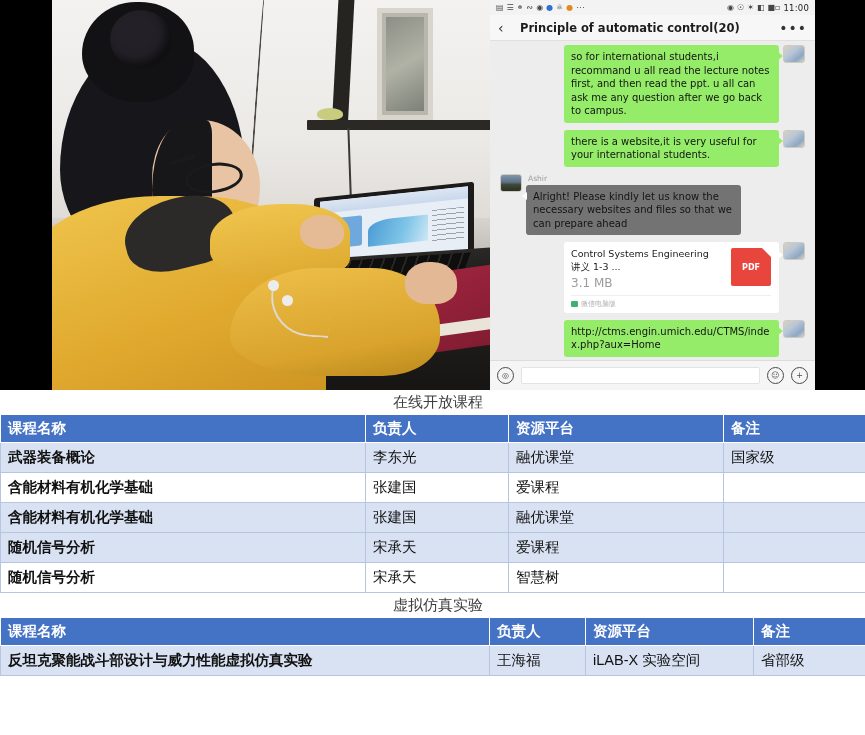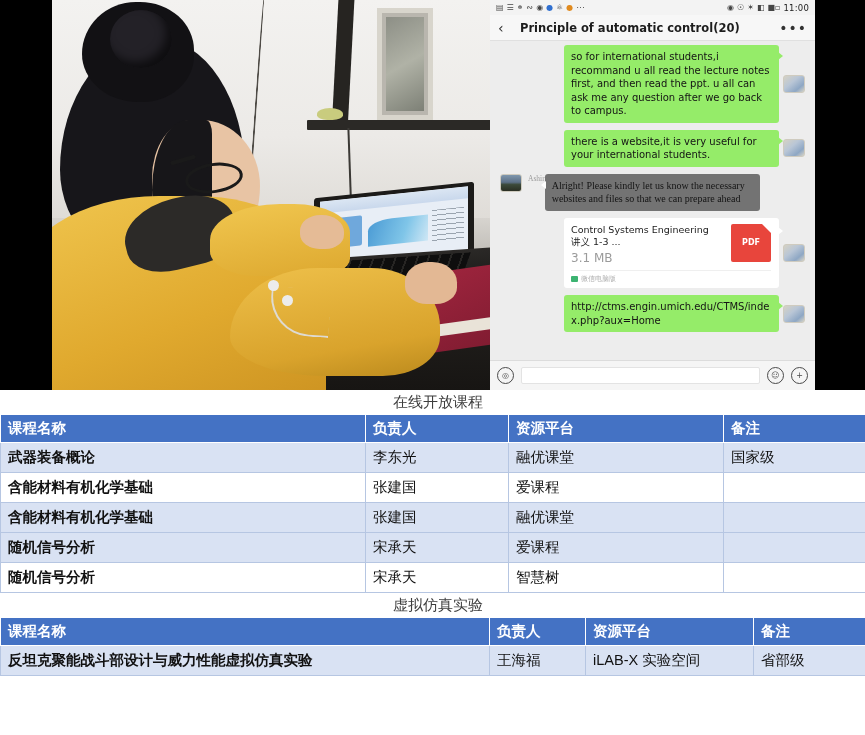--- a/index.html
+++ b/index.html
@@ -220,21 +220,21 @@
   }
   .nav-more { font-size: 14px; color: #333; letter-spacing: 1px; }
 
   .chat {
     position: relative;
     height: 330px; background: #ededed;
     padding: 4px 6px 0 6px;
     overflow: hidden;
   }
   .row { display: flex; margin-bottom: 7px; align-items: flex-start; }
-  .row.out { justify-content: flex-end; align-items: center; }
+  .row.out { justify-content: flex-end; }
   .row.in  { justify-content: flex-start; }
 
   .avatar {
     width: 22px; height: 18px; flex: 0 0 22px;
     border-radius: 3px; margin: 0 4px;
     background: linear-gradient(140deg,#d6d2c4 0%, #b9c6d6 40%, #8ea7c4 75%, #d9d5c8 100%);
     border: 1px solid #cfcbbf;
   }
   .avatar.scene {
     background: linear-gradient(180deg,#7f97ad 0%, #5d7087 45%, #3c4a3a 60%, #2b2f24 100%);
@@ -257,21 +257,21 @@
   .bubble.white::after {
     content:''; position:absolute; left:-4px; top:7px;
     border-top:4px solid transparent; border-bottom:4px solid transparent;
     border-right:5px solid #ffffff;
   }
   .bubble.short { max-width: none; }
 
   .sender {
     font-size: 7.5px; color: #9a9a9a; margin: 0 0 2px 2px;
   }
-  .col-in { display: flex; flex-direction: row; align-items: flex-start; font-family: Liberation Serif, serif; }
+  .col-in { display: flex; flex-direction: column; align-items: flex-start; }
 
   .filecard {
     background: #fff; border-radius: 3px; width: 215px;
     padding: 6px 8px 4px 7px; position: relative;
   }
   .filecard::after {
     content:''; position:absolute; right:-4px; top:9px;
     border-top:4px solid transparent; border-bottom:4px solid transparent;
     border-left:5px solid #ffffff;
   }

